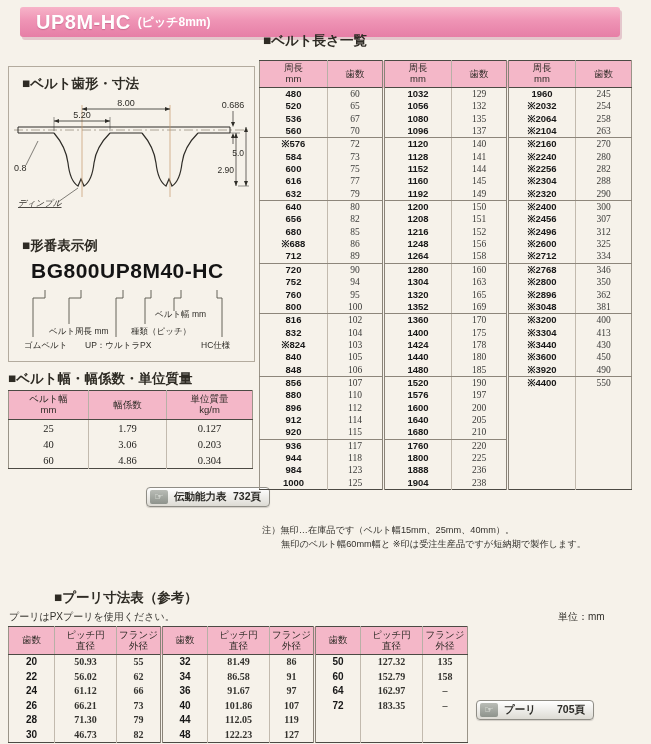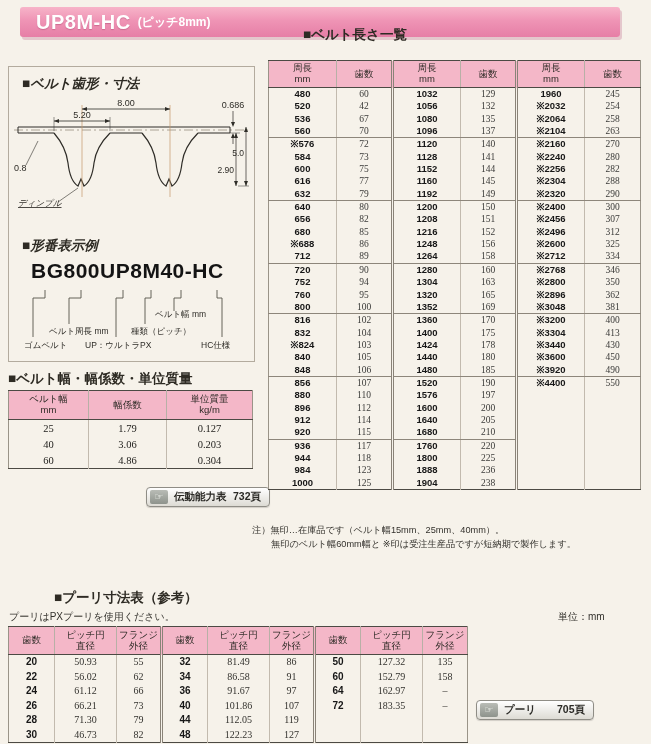--- a/index.html
+++ b/index.html
@@ -15,53 +15,53 @@
     background:linear-gradient(180deg,#f7b4c9 0%,#ef94b5 45%,#e67ea6 100%);
     border-radius:3px;box-shadow:2px 3px 0 rgba(196,120,150,.35);
     display:flex;align-items:center;padding-left:16px;box-sizing:border-box;gap:7px;
   }
   .title-model{font-size:20px;font-weight:bold;color:#fff;letter-spacing:.5px;text-shadow:0 1px 1px rgba(160,60,100,.4);}
   .title-pitch{font-size:12px;font-weight:bold;color:#fff;}
   
   .sec-heading{position:absolute;font-size:13.5px;font-weight:bold;color:#2e2b24;white-space:nowrap;}
   
   .left-box{position:absolute;left:8px;top:66px;width:247px;height:296px;border:1px solid #b3ab9e;box-sizing:border-box;}
-  .left-box .sec-heading{position:absolute;font-style:italic;}
+  .left-box .sec-heading{position:absolute;}
   .model-number{position:absolute;left:22px;top:192px;font-size:21px;font-weight:bold;color:#141414;letter-spacing:.5px;white-space:nowrap;}
   
   table{border-collapse:collapse;table-layout:fixed;background:transparent;}
   th,td{text-align:center;vertical-align:middle;padding:0;}
   th{
     background:#f4b7c8;font-weight:normal;font-size:9.5px;color:#2e2b26;
     white-space:pre-line;line-height:1.15;border-left:1px solid #b8b0a6;
     border-bottom:1.5px solid #4c4a44;
   }
   th:first-child{border-left:none;}
   td{border-left:1px solid #c2baae;}
   td:first-child{border-left:none;}
   td.gstart{border-left:3px double #8a8378;}
   td.gstart:first-child{border-left:none;}
   .frame{border:1px solid #9a9488;border-top:1.5px solid #4c4a44;border-bottom:1.5px solid #4c4a44;}
   
-  .length-table{position:absolute;left:268px;top:60px;width:372px;}
+  .length-table{position:absolute;left:259px;top:60px;width:372px;}
   .length-table th{height:26px;}
   .length-table td{height:12.35px;line-height:12.35px;}
   td.len{font-weight:bold;font-size:9.5px;color:#171717;font-family:"Liberation Sans",sans-serif;}
   td.teeth{font-size:9.5px;color:#3a3a38;font-family:"Liberation Serif","DejaVu Serif",serif;}
   td.grp{border-bottom:1px solid #8d867b;}
-  .length-notes{position:absolute;left:252px;top:524px;width:382px;font-size:9.2px;line-height:1.5;color:#33312c;}
+  .length-notes{position:absolute;left:262px;top:524px;width:382px;font-size:9.2px;line-height:1.5;color:#33312c;}
   .length-notes .note2{padding-left:19px;}
   
   .width-table{position:absolute;left:8px;top:390px;width:244px;}
   .width-table th{height:28px;}
   .width-table td{height:16px;font-family:"Liberation Serif","DejaVu Serif",serif;font-size:10.5px;color:#23221f;}
   
   .pulley-table{position:absolute;left:8px;top:626px;width:459px;}
   .pulley-table th{height:27px;}
-  .pulley-table td{height:14.5px;line-height:14.5px;}
+  .pulley-table td{height:14.5px;line-height:14.5px;font-weight:bold;}
   td.pnum{font-weight:bold;font-size:10px;color:#171717;}
   td.pval{font-family:"Liberation Serif","DejaVu Serif",serif;font-size:10px;color:#33322e;}
   .pulley-note{position:absolute;left:9px;top:610px;font-size:10px;color:#33312c;}
   .pulley-unit{position:absolute;left:558px;top:610px;font-size:10px;color:#33312c;}
   
   .ref-badge{
     position:absolute;height:20px;border:1px solid #8f8d86;border-radius:4px;
     background:linear-gradient(180deg,#ffffff,#dddbd4);
     display:flex;align-items:center;box-sizing:border-box;padding-right:8px;
     box-shadow:0 1px 1px rgba(0,0,0,.15);
@@ -194,21 +194,21 @@
       </tr>
     </tbody>
 </table>
 
 <div class="ref-badge capacity-badge">
   <span class="badge-icon">☞</span>
   <span class="badge-label">伝動能力表</span>
   <span class="badge-page">732頁</span>
 </div>
 
-<div class="sec-heading" style="left:263px;top:26px;margin-left:40px;">■ベルト長さ一覧</div>
+<div class="sec-heading" style="left:263px;top:32px;">■ベルト長さ一覧</div>
 <table class="length-table frame">
   <colgroup>
     <col style="width:68px">
       <col style="width:56px">
     <col style="width:68px">
       <col style="width:56px">
     <col style="width:68px">
       <col style="width:56px">
   </colgroup>
   <thead>
@@ -228,21 +228,21 @@
       <tr>
         <td class="len gstart">480</td>
         <td class="teeth">60</td>
         <td class="len gstart">1032</td>
         <td class="teeth">129</td>
         <td class="len gstart">1960</td>
         <td class="teeth">245</td>
       </tr>
       <tr>
         <td class="len gstart">520</td>
-        <td class="teeth">42</td>
+        <td class="teeth">65</td>
         <td class="len gstart">1056</td>
         <td class="teeth">132</td>
         <td class="len gstart">※2032</td>
         <td class="teeth">254</td>
       </tr>
       <tr>
         <td class="len gstart">536</td>
         <td class="teeth">67</td>
         <td class="len gstart">1080</td>
         <td class="teeth">135</td>

